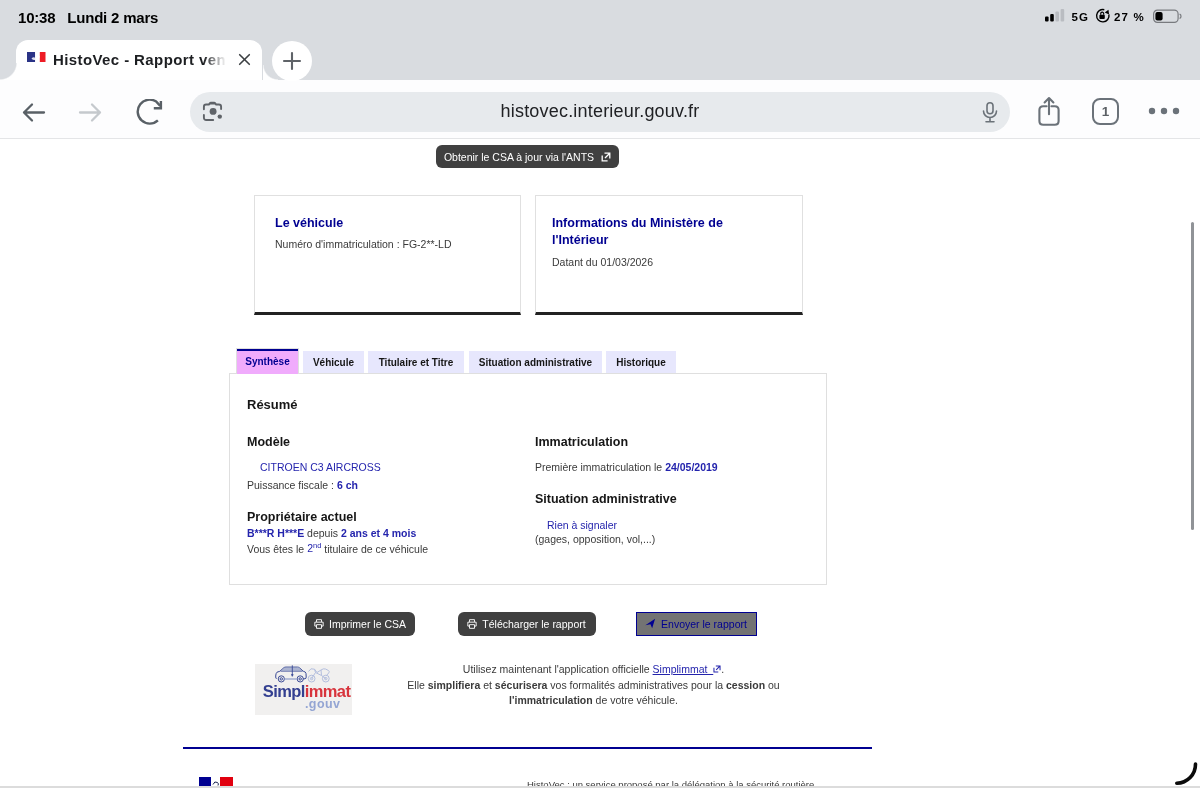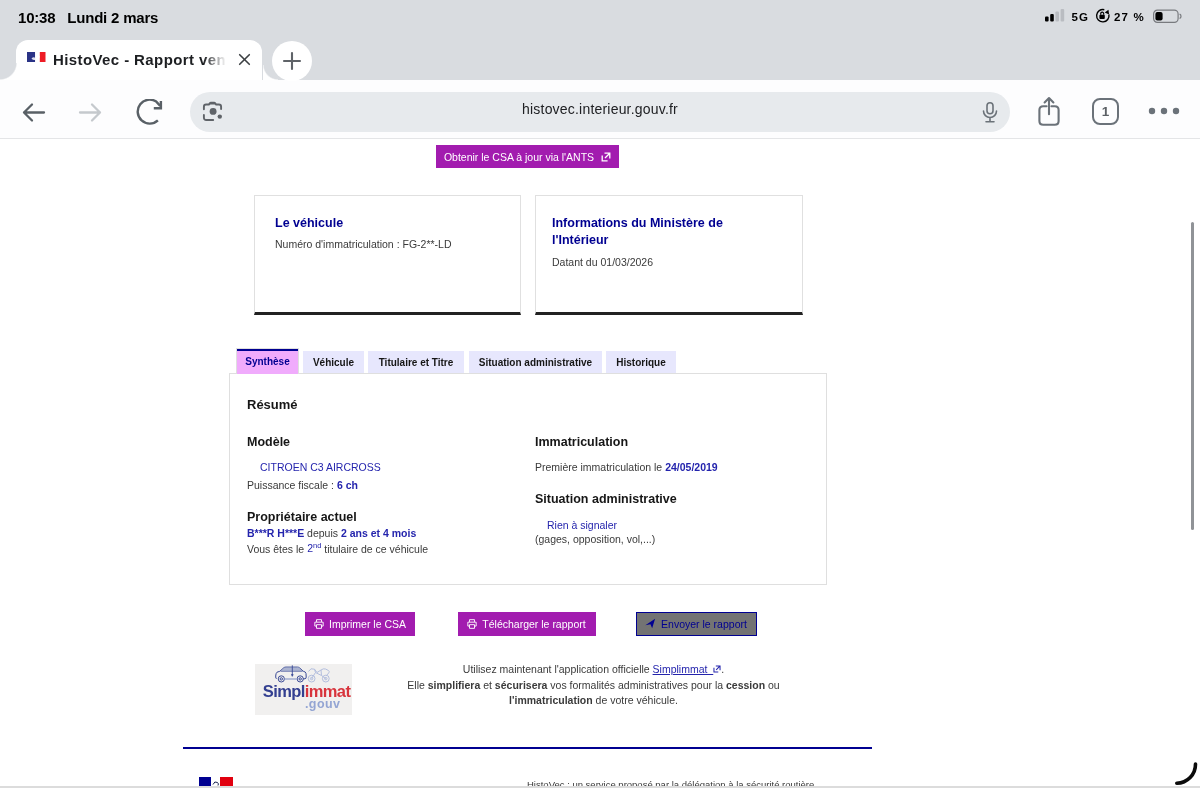--- a/index.html
+++ b/index.html
@@ -23,27 +23,27 @@
   background:radial-gradient(circle 15px at 15px 0, #d9dce0 0 13.8px, #fff 15.2px); }
 #favicon { left:27px; top:52px; width:18.5px; height:10px; }
 #tabtitle { left:53px; top:49px; width:175px; height:22px; font-size:15px; color:#1d1f22;
   letter-spacing:0.4px; white-space:nowrap; overflow:hidden; line-height:22px;
   -webkit-mask-image:linear-gradient(90deg,#000 86%,transparent 99%);
   mask-image:linear-gradient(90deg,#000 86%,transparent 99%);font-weight:bold; }
 #newtab { left:272px; top:41px; width:40px; height:40px; background:#fff; border-radius:50%; }
 
 
 #omni { left:190px; top:92px; width:820px; height:40px; border-radius:20px; background:#e7eaed; }
-#urltext { left:0; top:101px; width:1200px; text-align:center; font-size:14px;
+#urltext { left:0; top:101px; width:1200px; text-align:center; font-size:18px;
            letter-spacing:0.2px; color:#202124; }
 
 
 #page { left:0; top:140px; width:1200px; height:648px; background:#fff; }
 
-.btn-fill { background:#a21caf; color:#fff; }
+.btn-fill { background:#404040; color:#fff;border-radius:6px; }
 .btn-line { background:#737373; color:#000091; border:1px solid #000091; }
 
 #csa { left:436px; top:145px; width:183px; height:23px; font-size:10.5px;
        display:flex; align-items:center; justify-content:center; gap:7px; white-space:nowrap; }
 
 .card { background:#fff; border:1px solid #e0e0e0; border-bottom:3px solid #222; }
 #card1 { left:254px; top:195px; width:267px; height:120px; }
 #card2 { left:535px; top:195px; width:268px; height:120px; }
 .cardtitle { color:#000091; font-weight:bold; font-size:12.5px; line-height:17px; }
 .cardbody { color:#3a3a3a; font-size:10.5px; }

